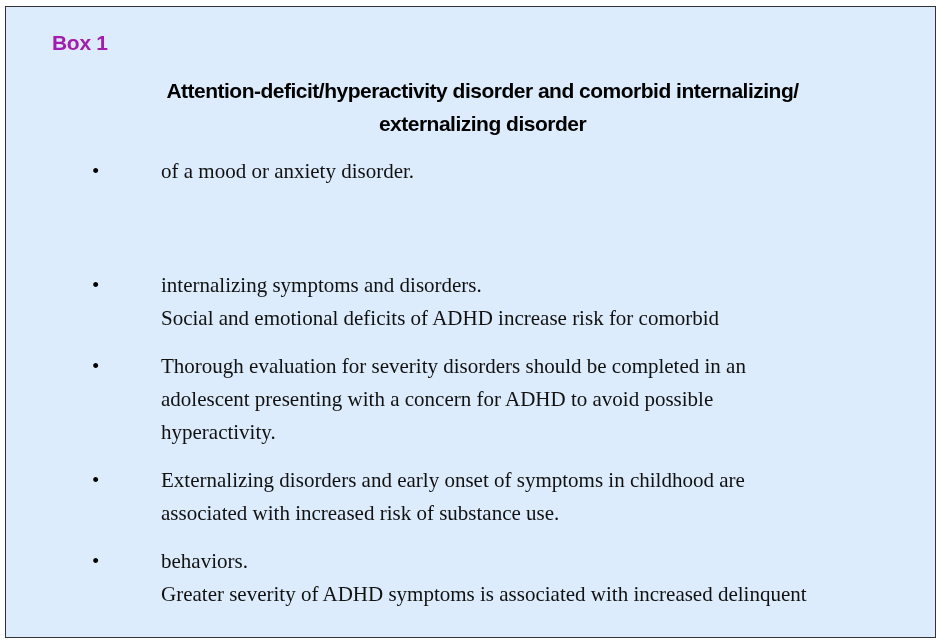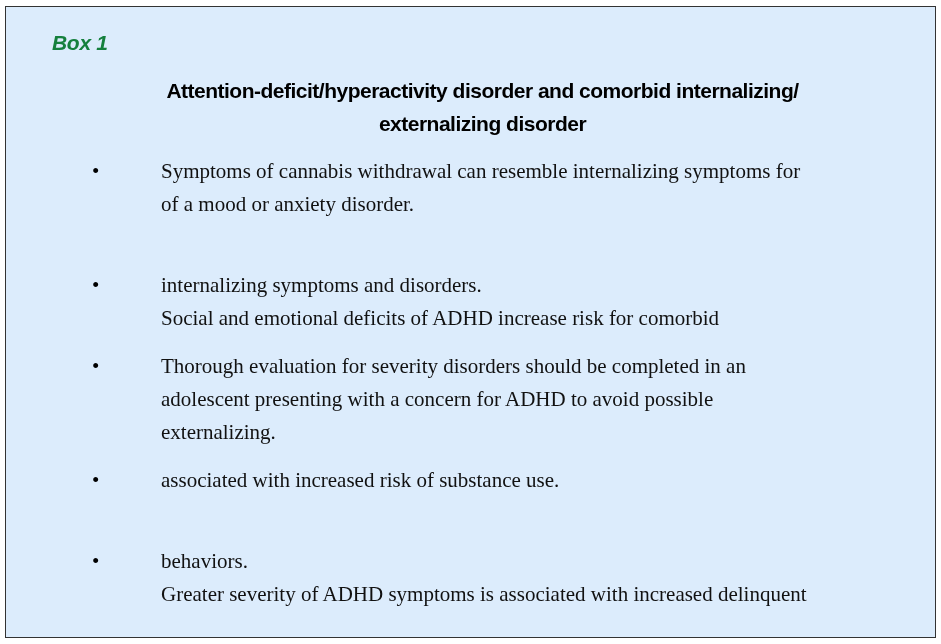--- a/index.html
+++ b/index.html
@@ -4,21 +4,21 @@
 <style>
   html, body { margin: 0; padding: 0; background: #ffffff; }
   body { width: 941px; height: 644px; position: relative; overflow: hidden; }
   .box {
     position: absolute; left: 5px; top: 6px; width: 929px; height: 630px;
     background: #dcecfc; border: 1px solid #333333;
   }
   .box-label {
     position: absolute; left: 46px; top: 24px;
     font-family: "Liberation Sans", sans-serif; font-weight: bold;
-    font-size: 21px; color: #15803d; letter-spacing: -0.3px; font-style: italic;
+    font-size: 21px; color: #a21caf; letter-spacing: -0.3px;
   }
   .box-title {
     position: absolute; left: 0; right: 0; top: 67px;
     text-align: center;
     font-family: "Liberation Sans", sans-serif; font-weight: bold;
     font-size: 21px; line-height: 33px; color: #000;
     letter-spacing: -0.5px;
   }
   .box-title span { display: block; margin-left: 24px; }
   .bullets { position: absolute; left: 0; top: 0; width: 100%; }
@@ -40,45 +40,45 @@
 
   <div class="box-title">
     <span>Attention-deficit/hyperactivity disorder and comorbid internalizing/</span>
     <span>externalizing disorder</span>
   </div>
 
   <div class="bullets">
     <div class="bullet-item" style="top:148px;">
       <span class="bullet-dot">•</span>
       <div class="bullet-text">
-        <div>Symptoms of cannabis withdrawal can resemble internalizing symptoms for</div>
         <div>of a mood or anxiety disorder.</div>
       </div>
     </div>
 
     <div class="bullet-item" style="top:262px;">
       <span class="bullet-dot">•</span>
       <div class="bullet-text">
         <div>internalizing symptoms and disorders.</div>
         <div>Social and emotional deficits of ADHD increase risk for comorbid</div>
       </div>
     </div>
 
     <div class="bullet-item" style="top:343px;">
       <span class="bullet-dot">•</span>
       <div class="bullet-text">
         <div>Thorough evaluation for severity disorders should be completed in an</div>
         <div>adolescent presenting with a concern for ADHD to avoid possible</div>
-        <div>externalizing.</div>
+        <div>hyperactivity.</div>
       </div>
     </div>
 
     <div class="bullet-item" style="top:457px;">
       <span class="bullet-dot">•</span>
       <div class="bullet-text">
+        <div>Externalizing disorders and early onset of symptoms in childhood are</div>
         <div>associated with increased risk of substance use.</div>
       </div>
     </div>
 
     <div class="bullet-item" style="top:538px;">
       <span class="bullet-dot">•</span>
       <div class="bullet-text">
         <div>behaviors.</div>
         <div>Greater severity of ADHD symptoms is associated with increased delinquent</div>
       </div>

